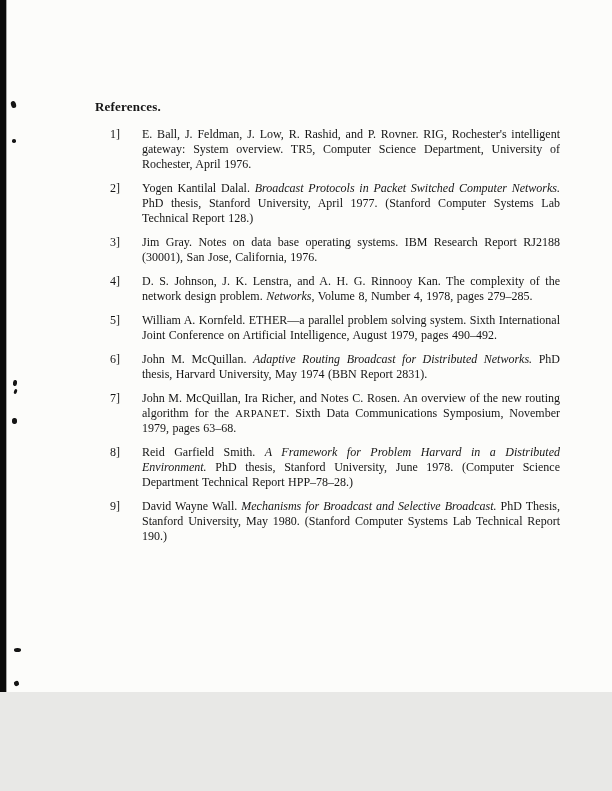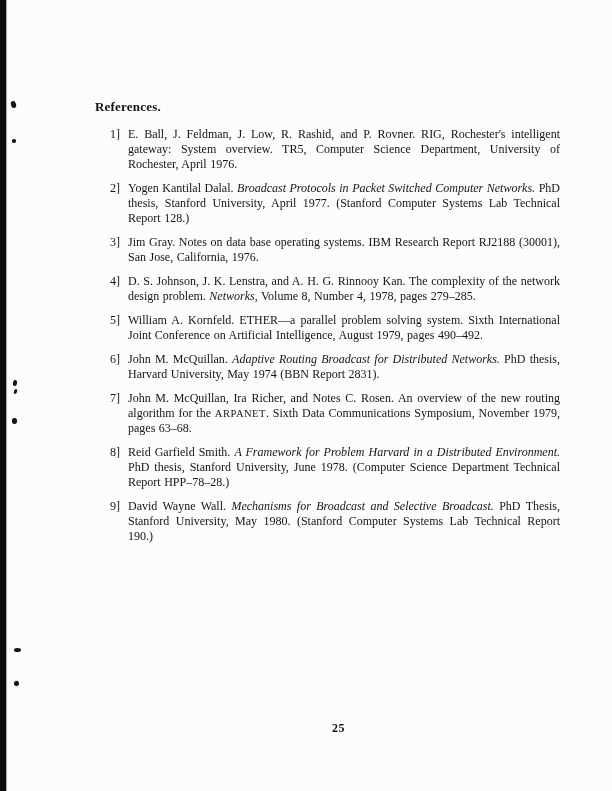--- a/index.html
+++ b/index.html
@@ -3,21 +3,21 @@
 <meta charset="utf-8">
 <style>
   html, body {
     margin: 0;
     padding: 0;
     background: #e8e8e6;
   }
   .page {
     position: relative;
     width: 612px;
-    height: 791px;
+    height: 692px;
     background: #fcfcfa;
     overflow: hidden;
     font-family: "Liberation Serif", "DejaVu Serif", serif;
     color: #151515;
   }
   
   .spine-bar {
     position: absolute;
     left: 0;
     top: 0;
@@ -60,21 +60,21 @@
     line-height: 15px;
   }
   .ref-num {
     width: 25px;
     flex-shrink: 0;
     text-align: right;
     white-space: nowrap;
   }
   .ref-text {
     flex: 1;
-    margin-left: 8px;
+    margin-left: 22px;
     text-align: justify;
     word-spacing: 0.5px;
   }
   .seg-italic { font-style: italic; }
   .seg-smallcaps { font-size: 0.88em; letter-spacing: 0.5px; }
   .page-number {
     position: absolute;
     left: 106px;
     top: 721px;
     width: 465px;

